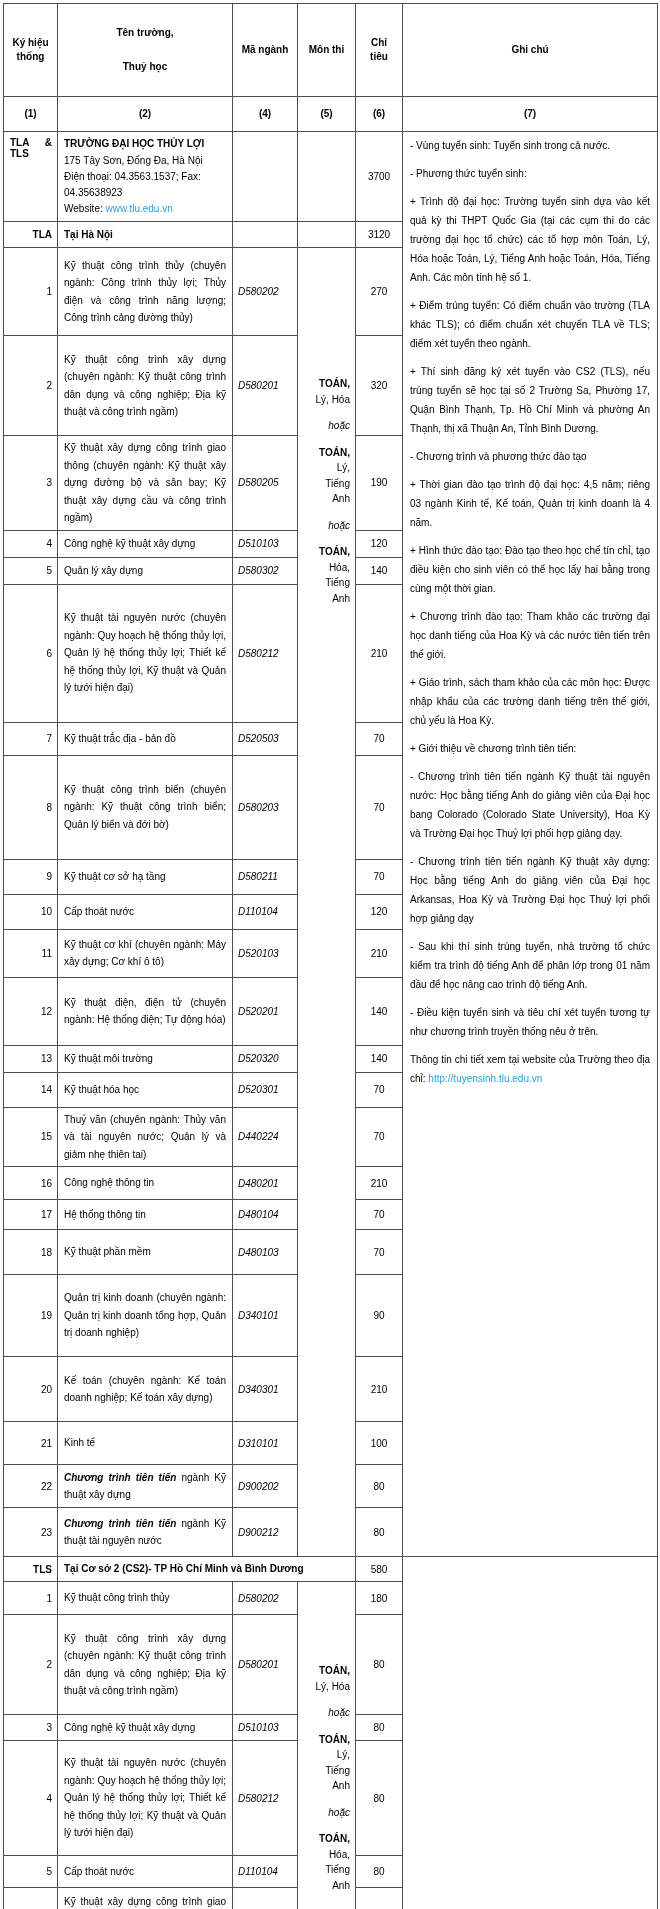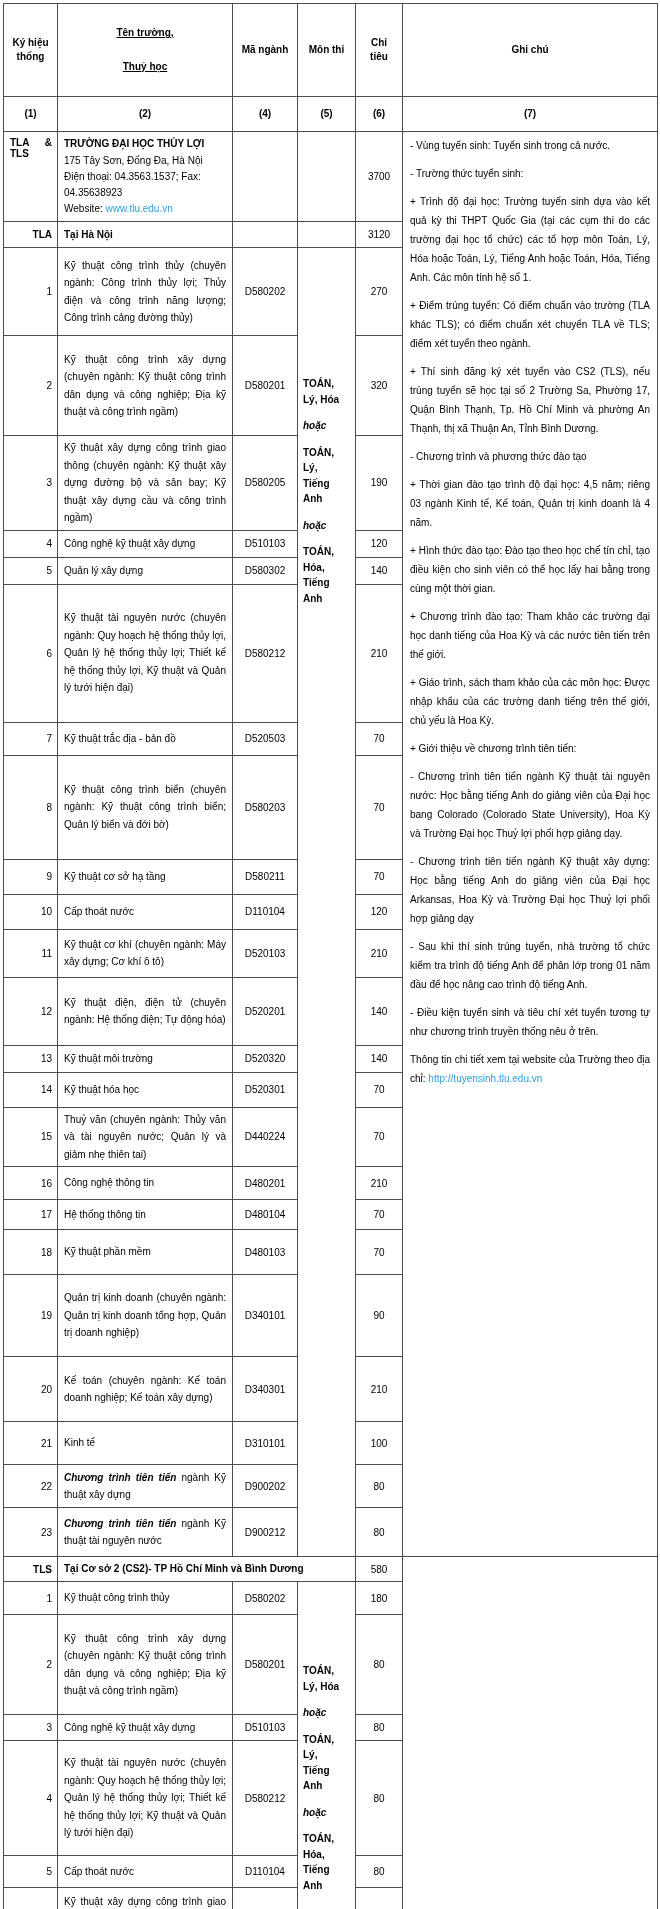--- a/index.html
+++ b/index.html
@@ -17,34 +17,34 @@
   }
   td {
     border:1px solid #4d4d4d;
     padding:2px 5px;
     vertical-align:middle;
     overflow:hidden;
     word-wrap:break-word;
   }
   
   td.th { text-align:center; font-weight:bold; vertical-align:middle; line-height:1.4; }
-  td.th .hline { margin:20px 0;text-decoration:underline; }
+  td.th .hline { margin:20px 0; }
   
   td.c-no { text-align:right; padding-left:6px; }
   td.c-no-top { vertical-align:top; padding-top:5px; font-weight:bold; text-align:justify; }
   td.c-sec { font-weight:bold; }
   td.c-major { text-align:justify; line-height:1.75; padding:3px 6px; }
-  td.c-code { text-align:center; }
+  td.c-code { text-align:left;font-style:italic; }
   td.c-quota { text-align:center; }
   td.c-quota.total { font-weight:normal; }
   
   td.c-school { vertical-align:top; padding:4px 6px; line-height:1.6; }
   .school-name { font-weight:bold; margin-bottom:1px; }
   
-  td.c-exam { text-align:left; line-height:1.55;font-weight:bold; }
+  td.c-exam { text-align:right; line-height:1.55; }
   td.c-exam-tla { vertical-align:top; padding-top:128px; }
   .grp { margin:0 0 11px; }
   .grp b { display:block; }
   .pre { display:block; white-space:pre-line; }
   .or { font-style:italic; margin:0 0 11px; }
   
   td.c-notes { vertical-align:top; text-align:justify; line-height:1.9; padding:4px 7px; }
   td.c-notes p { margin:0 0 9px; }
   .link { color:#2E9FD8; text-decoration:none; cursor:pointer; }
   .pfx { font-weight:bold; font-style:italic; }
@@ -90,21 +90,21 @@
       <div class="school-name">TRƯỜNG ĐẠI HỌC THỦY LỢI</div>
       <div>175 Tây Sơn, Đống Đa, Hà Nội</div>
       <div>Điện thoại: 04.3563.1537; Fax: 04.35638923</div>
       <div><span>Website: </span><a class="link">www.tlu.edu.vn</a></div>
     </td>
     <td></td>
     <td></td>
     <td class="c-quota total">3700</td>
     <td class="c-notes" rowspan="25">
       <p>- Vùng tuyển sinh: Tuyển sinh trong cả nước.</p>
-      <p>- Trường thức tuyển sinh:</p>
+      <p>- Phương thức tuyển sinh:</p>
       <p>+ Trình độ đại học: Trường tuyển sinh dựa vào kết quả kỳ thi THPT Quốc Gia (tại các cụm thi do các trường đại học tổ chức) các tổ hợp môn Toán, Lý, Hóa hoặc Toán, Lý, Tiếng Anh hoặc Toán, Hóa, Tiếng Anh. Các môn tính hệ số 1.</p>
       <p>+ Điểm trúng tuyển: Có điểm chuẩn vào trường (TLA khác TLS); có điểm chuẩn xét chuyển TLA về TLS; điểm xét tuyển theo ngành.</p>
       <p>+ Thí sinh đăng ký xét tuyển vào CS2 (TLS), nếu trúng tuyển sẽ học tại số 2 Trường Sa, Phường 17, Quận Bình Thạnh, Tp. Hồ Chí Minh và phường An Thạnh, thị xã Thuận An, Tỉnh Bình Dương.</p>
       <p>- Chương trình và phương thức đào tạo</p>
       <p>+ Thời gian đào tạo trình độ đại học: 4,5 năm; riêng 03 ngành Kinh tế, Kế toán, Quản trị kinh doanh là 4 năm.</p>
       <p>+ Hình thức đào tạo: Đào tạo theo học chế tín chỉ, tạo điều kiện cho sinh viên có thể học lấy hai bằng trong cùng một thời gian.</p>
       <p>+ Chương trình đào tạo: Tham khảo các trường đại học danh tiếng của Hoa Kỳ và các nước tiên tiến trên thế giới.</p>
       <p>+ Giáo trình, sách tham khảo của các môn học: Được nhập khẩu của các trường danh tiếng trên thế giới, chủ yếu là Hoa Kỳ.</p>
       <p>+ Giới thiệu về chương trình tiên tiến:</p>
       <p>- Chương trình tiên tiến ngành Kỹ thuật tài nguyên nước: Học bằng tiếng Anh do giảng viên của Đại học bang Colorado (Colorado State University), Hoa Kỳ và Trường Đại học Thuỷ lợi phối hợp giảng dạy.</p>

